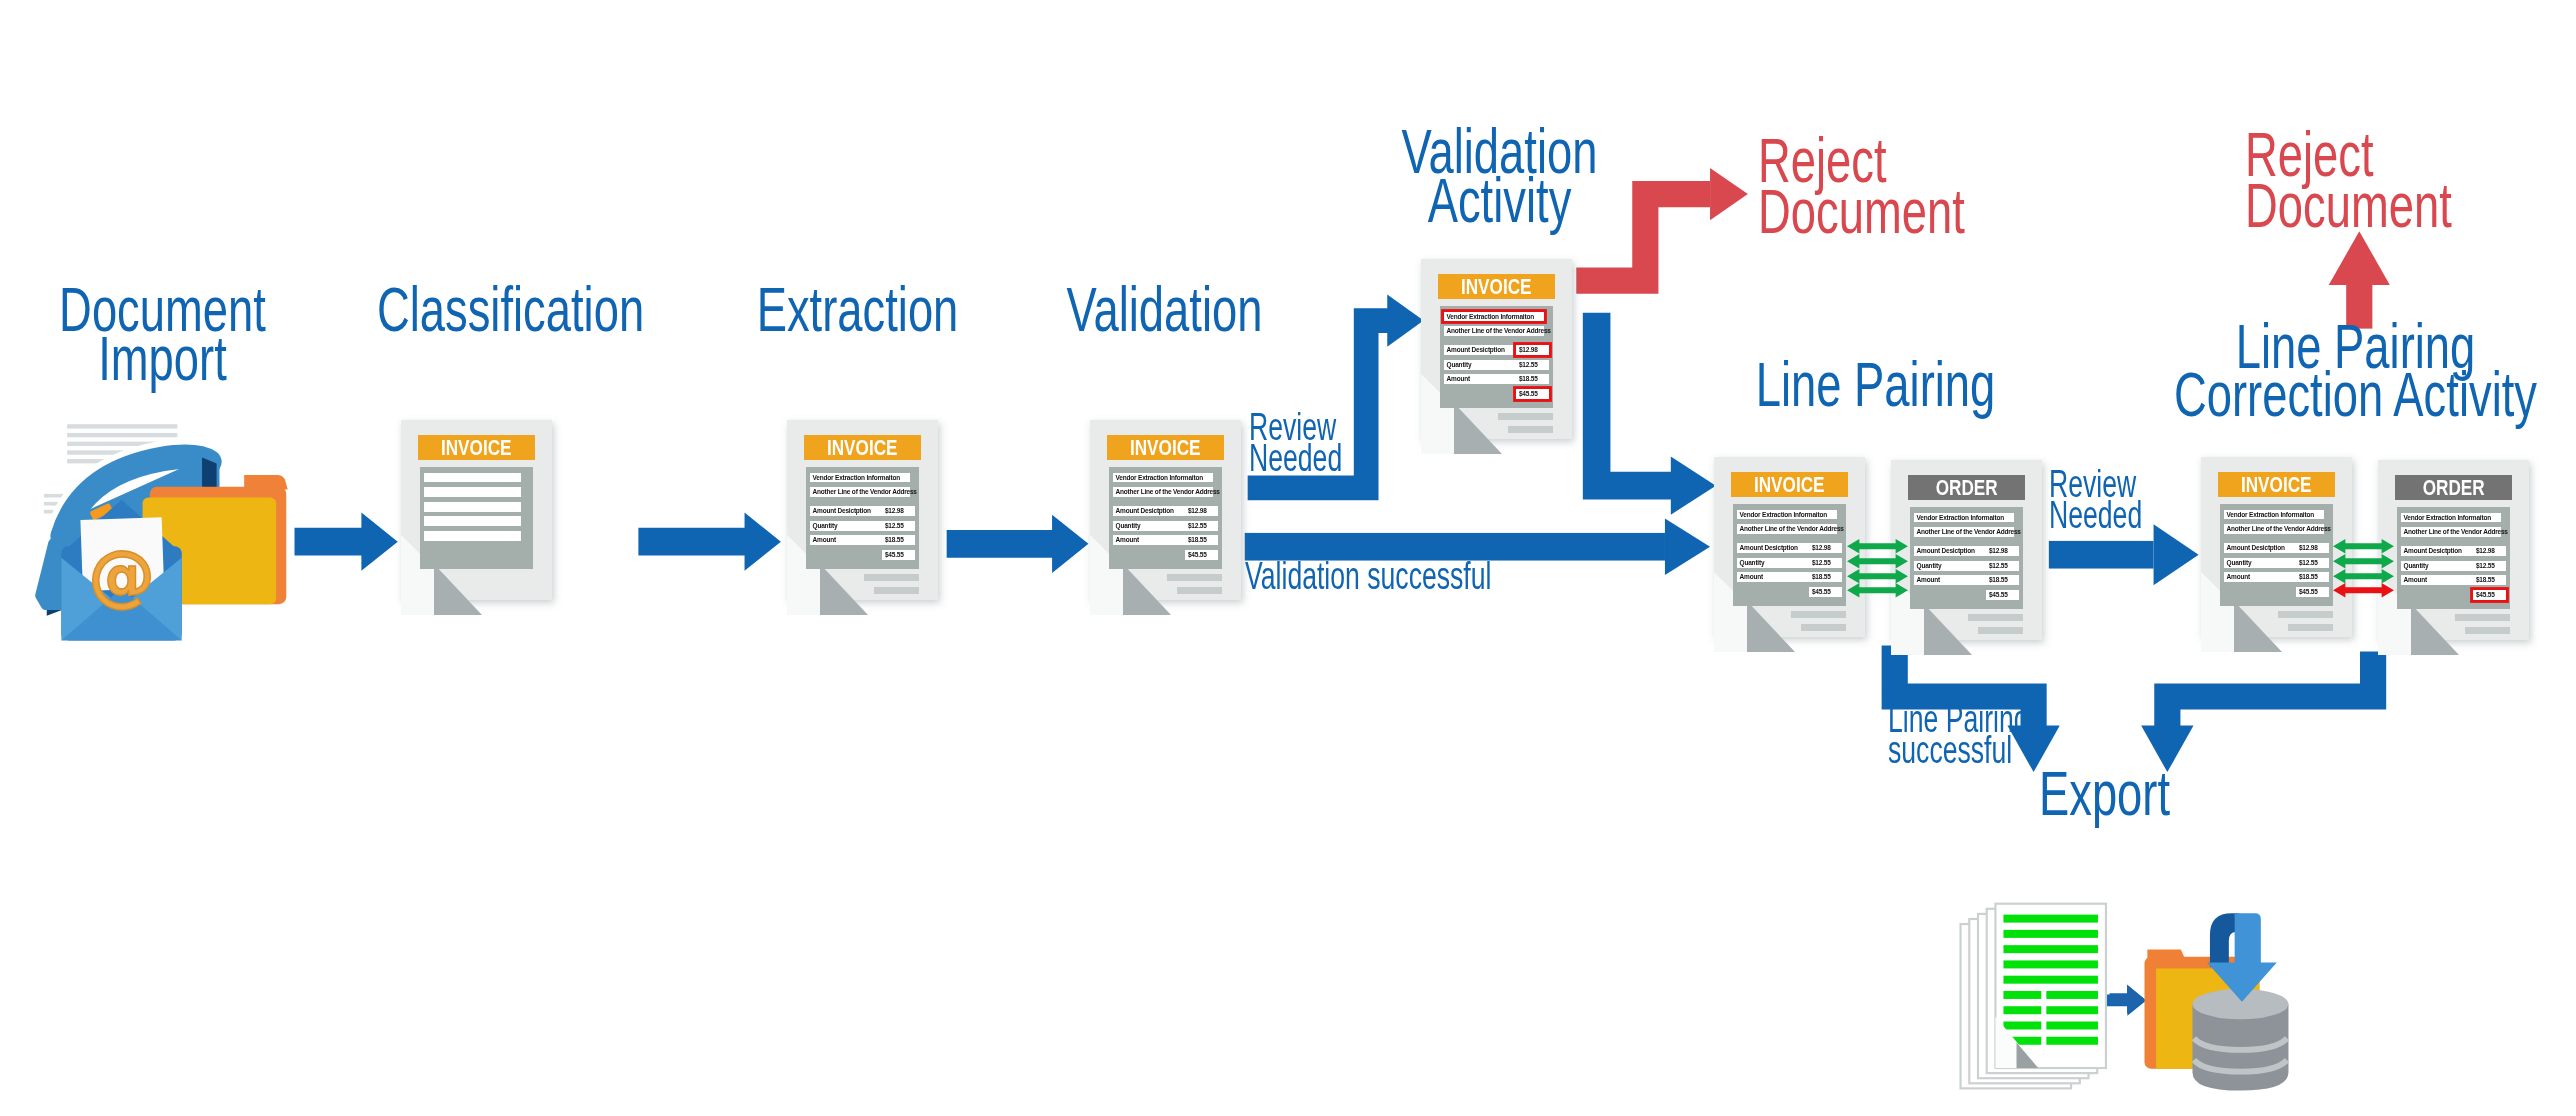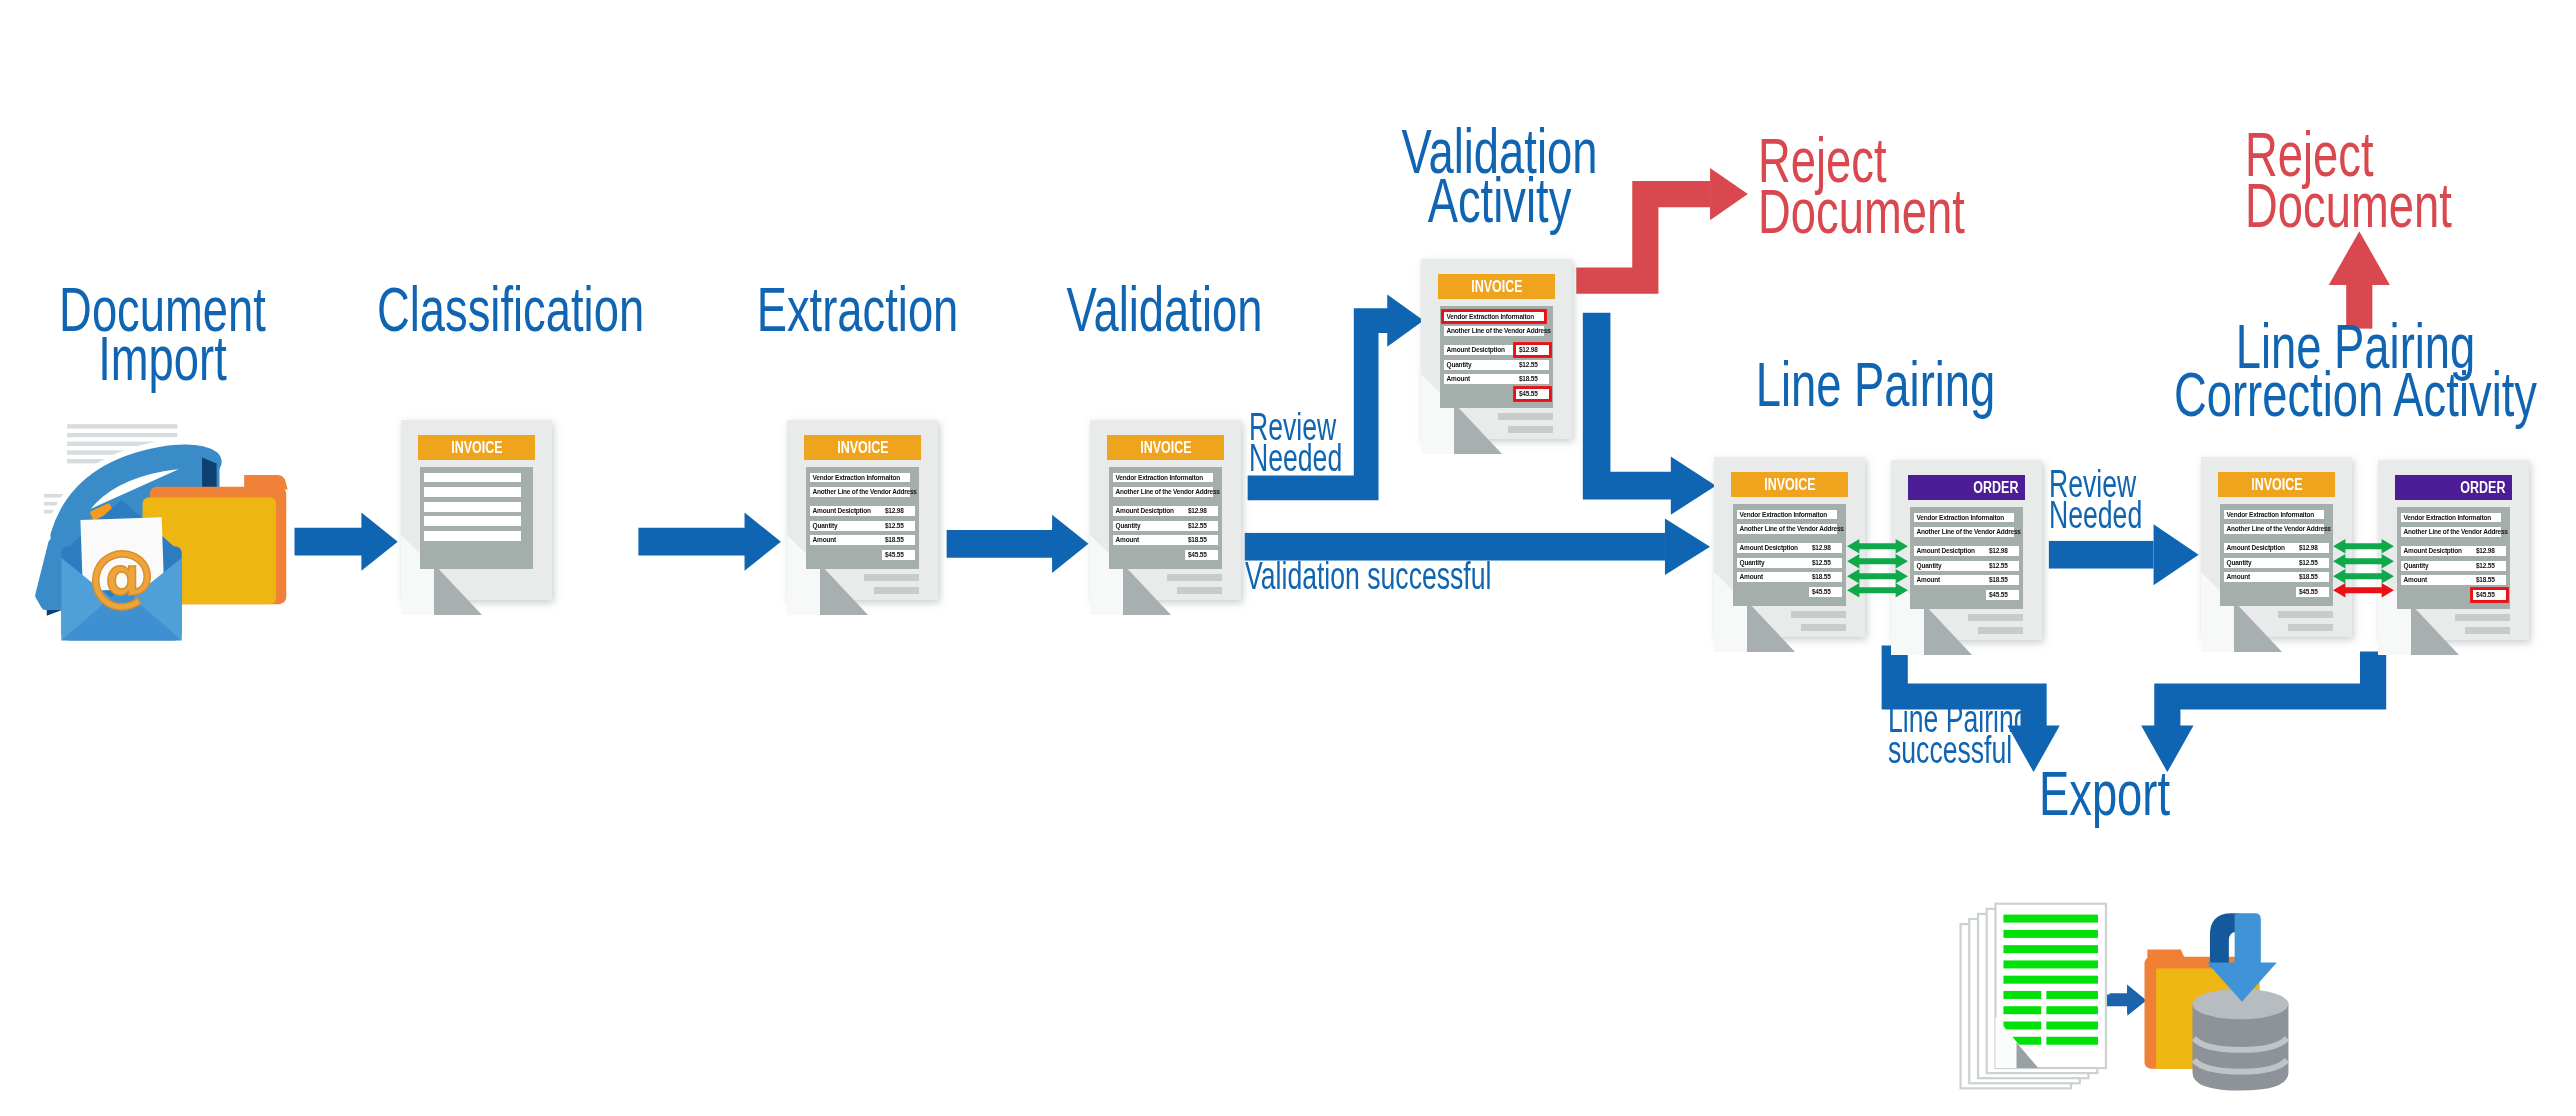--- a/index.html
+++ b/index.html
@@ -17,24 +17,24 @@
   .slabel{position:absolute;z-index:3;color:#1065b2;font-size:38px;line-height:30.5px;
           white-space:nowrap;transform:scaleX(.70);transform-origin:left top;}
   
   .doc{position:absolute;z-index:2;width:151px;height:180px;background:#e9ebeb;
        box-shadow:2.2px 2.9px 7.3px rgba(110,120,125,.35);}
   .fold-w{position:absolute;left:0;top:115px;width:81px;height:80px;background:#f7f8f8;
           clip-path:polygon(0 0,100% 100%,0 100%);}
   .fold-d{position:absolute;left:33px;top:144px;width:48px;height:51px;background:#a8afb0;
           clip-path:polygon(0 0,100% 100%,0 100%);}
   .band{position:absolute;left:17.4px;right:17.4px;top:14.5px;height:25px;line-height:25px;
-        text-align:center;color:#fff;font-weight:bold;font-size:16px;white-space:nowrap;}
+        text-align:center;color:#fff;font-weight:bold;font-size:22px;white-space:nowrap;}
   .band span{display:inline-block;transform:scaleX(.78);}
   .band.orange{background:#f0a31c;}
-  .band.blue{background:#4c1d95;text-align:right;}
+  .band.blue{background:#737373;}
   .panel{position:absolute;left:19px;top:47px;width:113px;height:102px;background:#a4aeab;}
   .bar{position:absolute;background:#fff;height:9.5px;font-weight:bold;font-size:6.5px;
        line-height:9.5px;color:#151515;padding-left:2.2px;letter-spacing:-0.2px;white-space:nowrap;}
   .b-full{left:4.4px;width:97px;}
   .b-lbl{left:4.4px;width:75px;}
   .b-val{left:auto;right:3.6px;width:30.5px;padding-left:2.9px;}
   .b1{top:5.8px}.b2{top:20.4px}.b3{top:39px}.b4{top:54px}.b5{top:68px}.b6{top:83px}
   .cb{position:absolute;background:#fff;height:9.5px;}
   .hl{box-shadow:0 0 0 2.9px #ea1115;}
   .ubar{position:absolute;background:#c6cccb;height:6.5px;}

